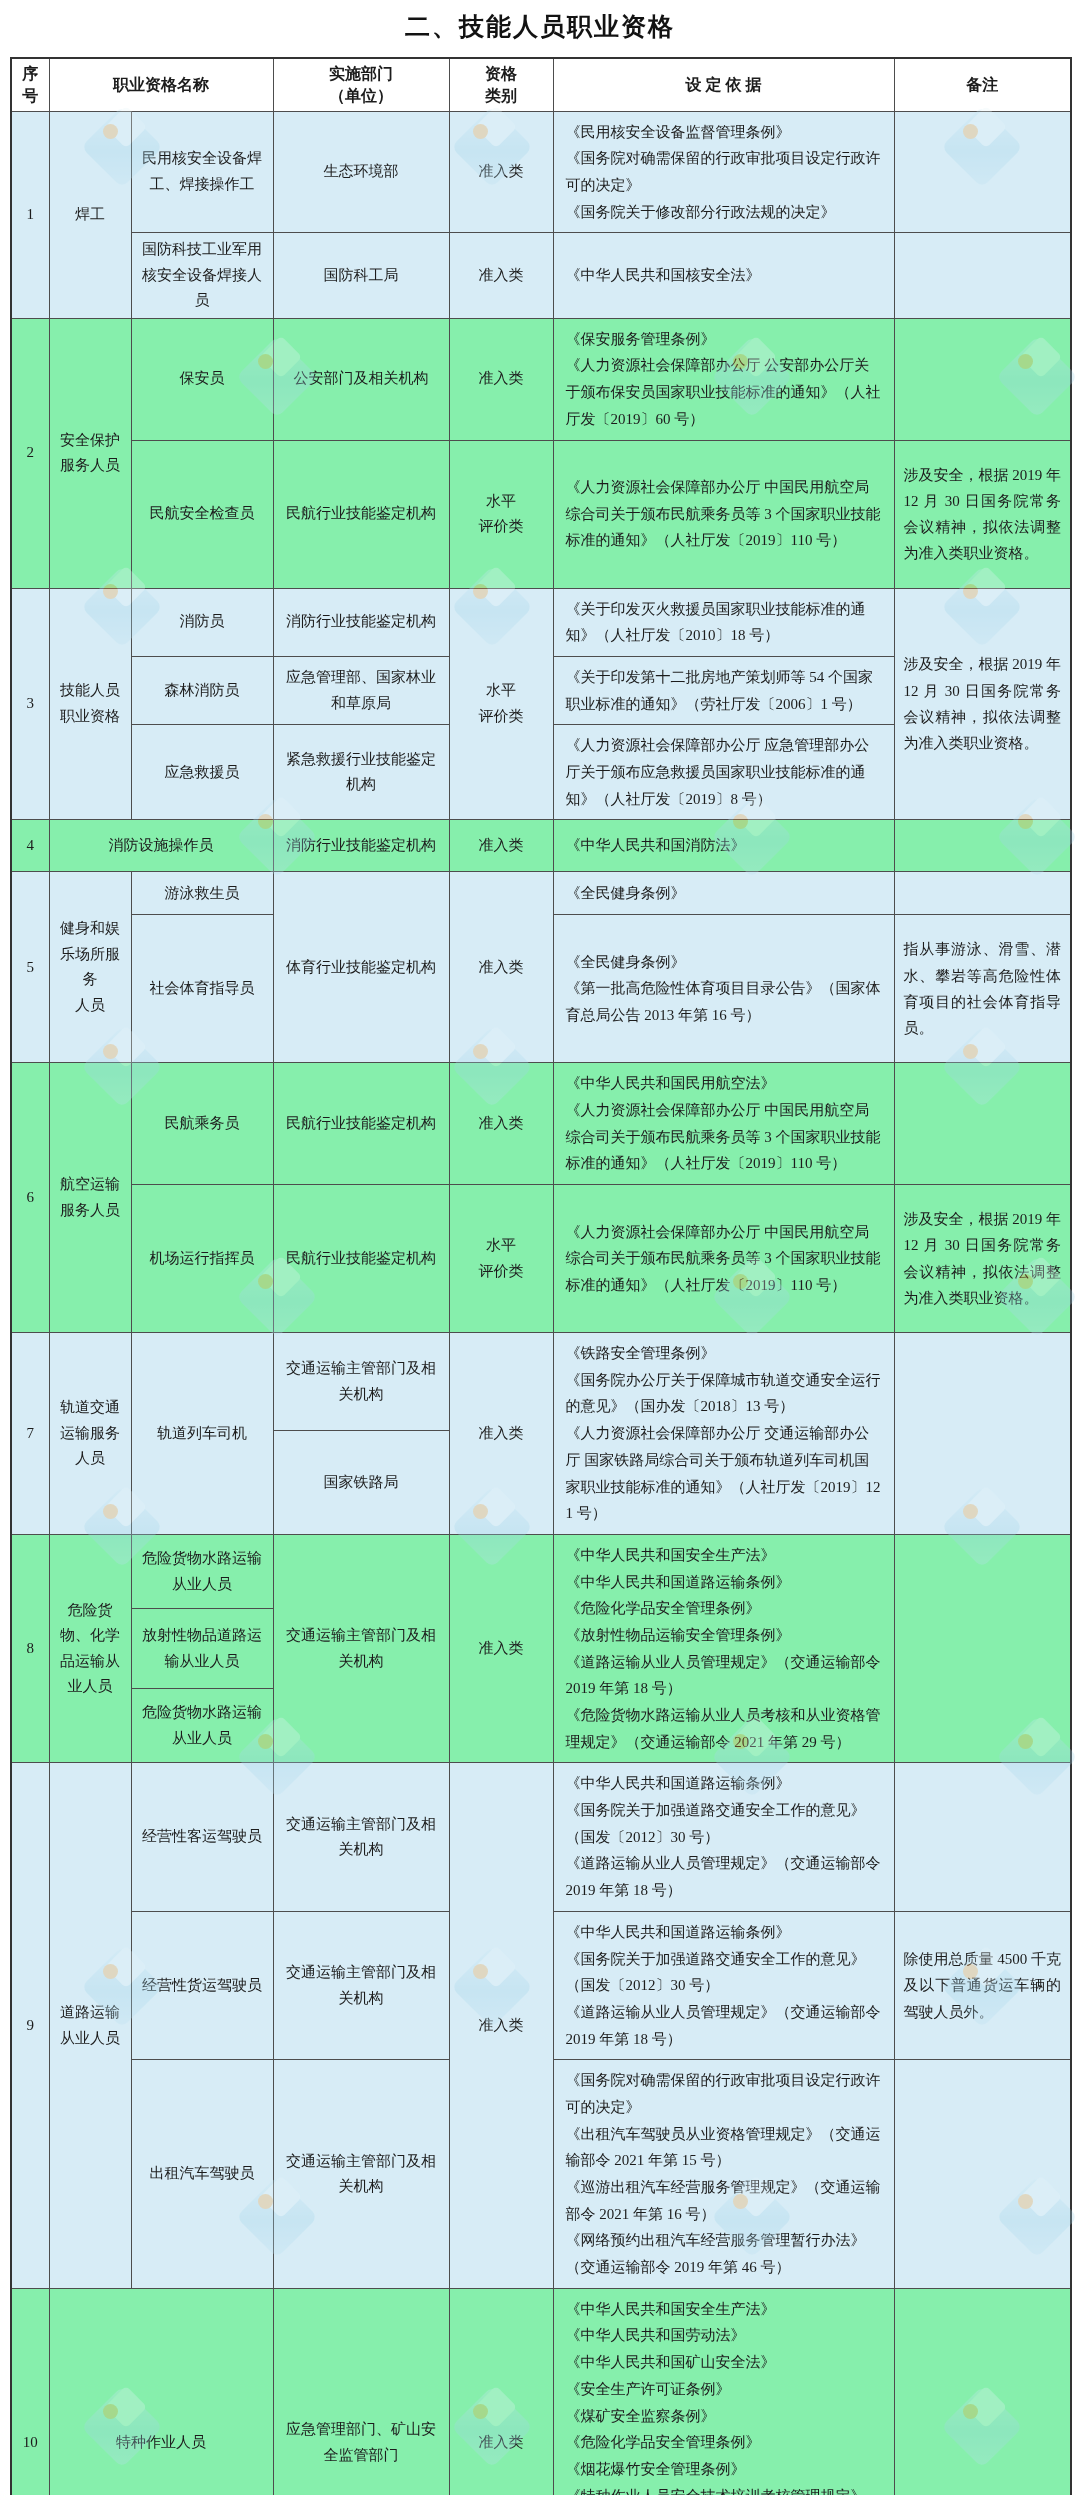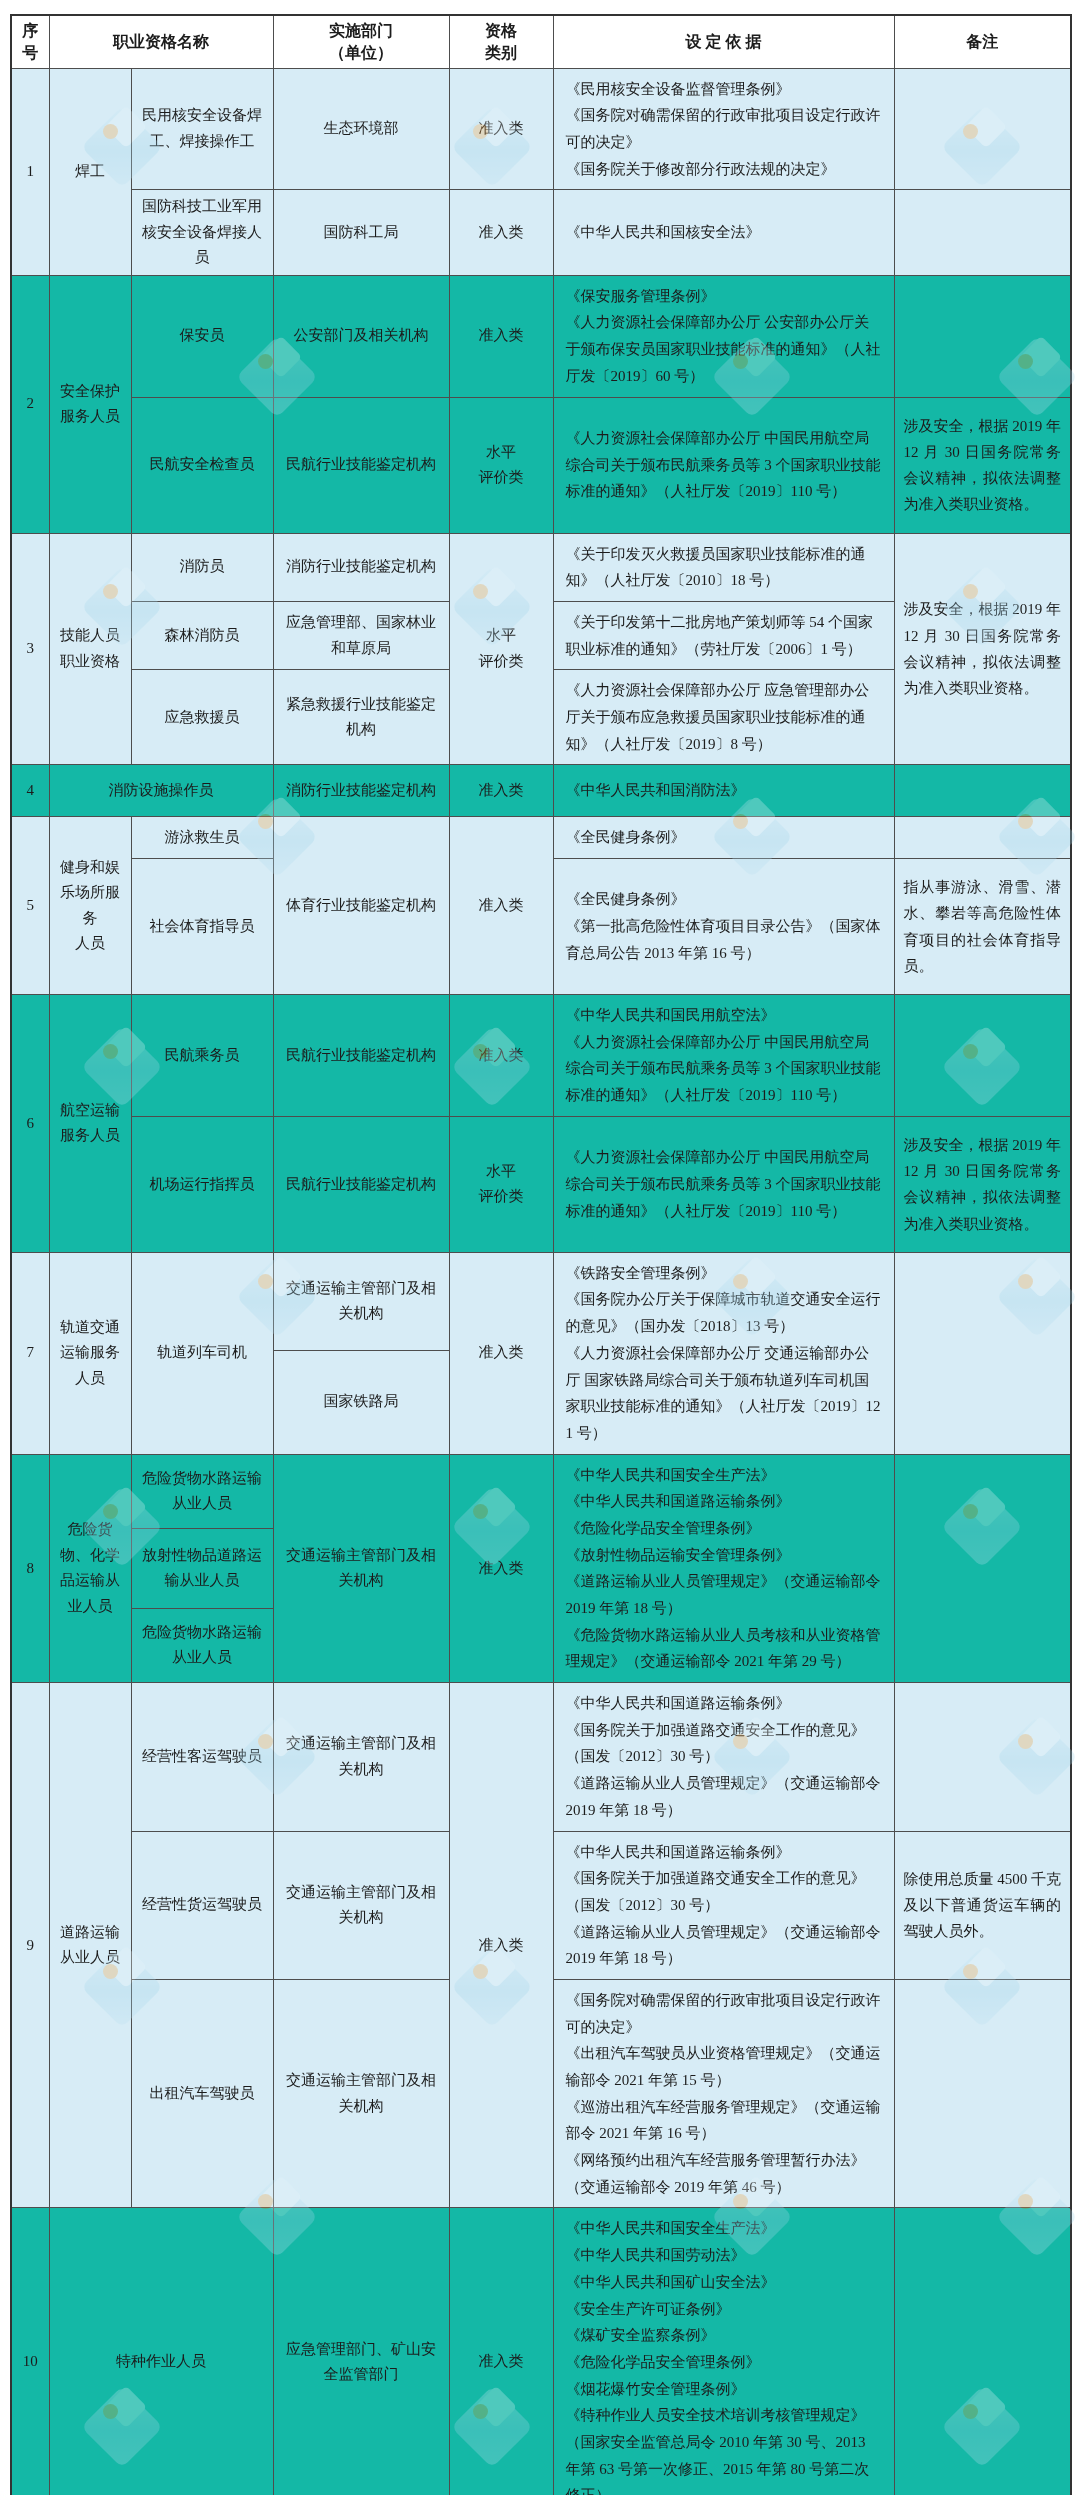--- a/index.html
+++ b/index.html
@@ -32,24 +32,24 @@
     font-size:16px;background:transparent;padding:2px 4px;
   }
   td{padding:4px 8px;}
   td.k-no,td.k-grp,td.k-name,td.k-dept,td.k-cat{
     text-align:center;line-height:1.7;white-space:pre-line;
   }
   td.k-basis{
     text-align:left;white-space:pre-line;line-height:1.78;padding:7px 10px 7px 12px;
   }
   td.k-rem{
-    text-align:left;white-space:pre-line;line-height:1.75;padding:15px 9px;text-align:justify;
+    text-align:left;white-space:pre-line;line-height:1.75;padding:21px 9px;text-align:justify;
   }
   tr.shade td{background:#d7ecf6;}
-  tr.plain td{background:#14b8a6;}
+  tr.plain td{background:#86efac;}
   
   .wm-layer{position:absolute;left:0;top:0;width:1080px;height:2495px;z-index:2;pointer-events:none;}
   .wm{position:absolute;width:78px;height:78px;opacity:0.28;}
   .wm .dia{
     position:absolute;left:8px;top:8px;width:58px;height:58px;border-radius:8px;
     transform:rotate(45deg);
     background:linear-gradient(135deg,#cdeaf6 0%,#9fd4ea 55%,#bfe2f2 100%);
   }
   .wm .dia2{
     position:absolute;left:26px;top:2px;width:30px;height:30px;border-radius:5px;
@@ -225,20 +225,21 @@
         <div class="dia2"></div>
         <div class="dot"></div>
       </div>
       <div class="wm" style="left: 945px; top: 2390px;">
         <div class="dia"></div>
         <div class="dia2"></div>
         <div class="dot"></div>
       </div>
     </div>
 
+  <div class="title">二、技能人员职业资格</div>
 
   <table class="qual">
     <colgroup>
       <col style="width:38px">
         <col style="width:82px">
         <col style="width:142px">
       <col style="width:176px">
         <col style="width:104px">
         <col style="width:341px">
       <col style="width:177px">

